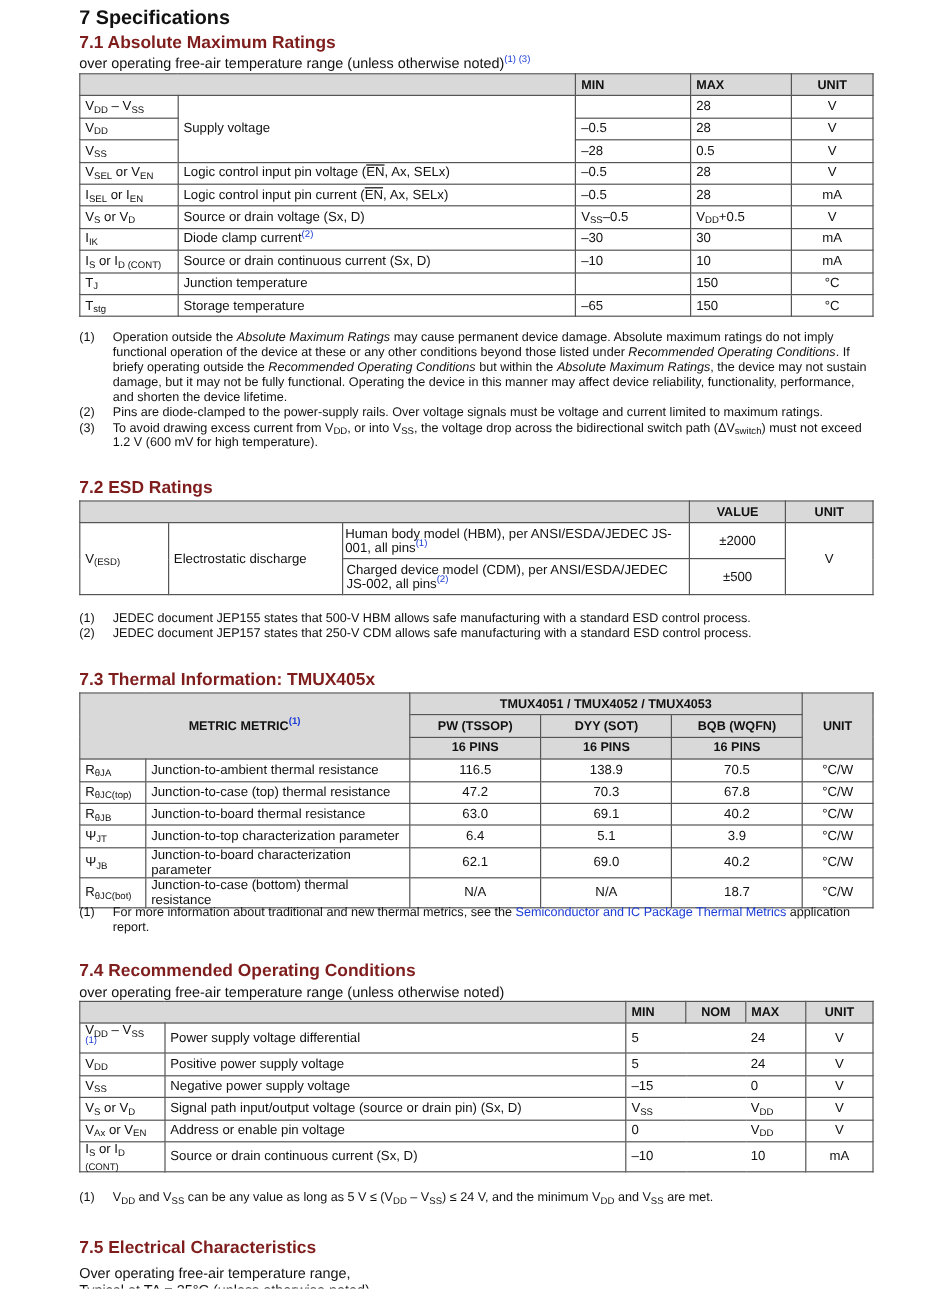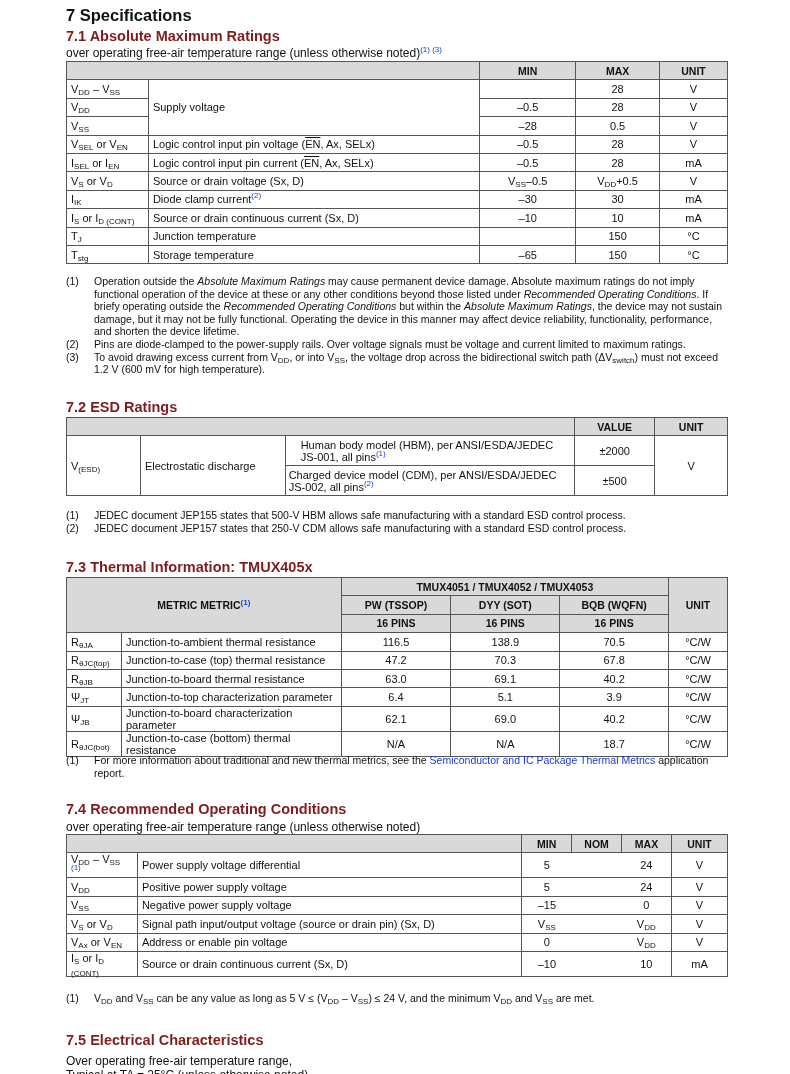--- a/index.html
+++ b/index.html
@@ -6,21 +6,21 @@
   html, body { width: 790px; height: 1074px; overflow: hidden; background: #ffffff; }
   body { font-family: "Liberation Sans", sans-serif; color: #111; font-size: 11px; position: relative; }
   .abs { position: absolute; }
   h1 { font-size: 16.5px; font-weight: bold; color: #111; }
   h2 { font-size: 14.5px; font-weight: bold; color: #7f1d1d; }
   .sub { font-size: 12px; color: #111; }
   sup.fn, .fn { color: #1a3bd6; font-size: 8px; vertical-align: super; line-height: 0; }
   table { border-collapse: collapse; position: absolute; font-size: 11px; }
   td, th { border: 1px solid #555; padding: 0 4px; height: 18.4px; vertical-align: middle; }
   th { background: #d9d9d9; font-weight: bold; font-size: 10.5px; }
-  .r { text-align: center; }
+  .r { text-align: left; }
   .c { text-align: center; }
   sub { font-size: 8px; vertical-align: -2px; line-height: 0; }
   .notes { position: absolute; font-size: 10.5px; line-height: 12.6px; }
   .notes .n { display: flex; }
   .notes .n .k { width: 28px; flex: none; }
   .notes .n .t { flex: 1; }
   .link { color: #1a3bd6; }
   .ovl { text-decoration: overline; }
   .cut { overflow: hidden; }
 </style>
@@ -146,21 +146,21 @@
     </colgroup>
   <tbody>
       <tr>
     <th colspan="3"></th>
     <th class="c">VALUE</th>
     <th class="c">UNIT</th>
   </tr>
   <tr style="height:30px;">
     <td rowspan="2">V<sub>(ESD)</sub></td>
     <td rowspan="2">Electrostatic discharge</td>
-    <td style="line-height:12px;padding:2px 15px;"><span>Human body model (HBM), per ANSI/ESDA/JEDEC JS-001, all pins</span><span class="fn">(1)</span></td>
+    <td style="line-height:12px;padding:2px 2px;"><span>Human body model (HBM), per ANSI/ESDA/JEDEC JS-001, all pins</span><span class="fn">(1)</span></td>
     <td class="c">±2000</td>
     <td rowspan="2" class="c">V</td>
   </tr>
   <tr style="height:30px;">
     <td style="line-height:12px;padding:2px 3px;"><span>Charged device model (CDM), per ANSI/ESDA/JEDEC JS-002, all pins</span><span class="fn">(2)</span></td>
     <td class="c">±500</td>
   </tr>
 </tbody>
   </table>
 <div class="notes" style="left:66px;top:509px;width:662px;">

